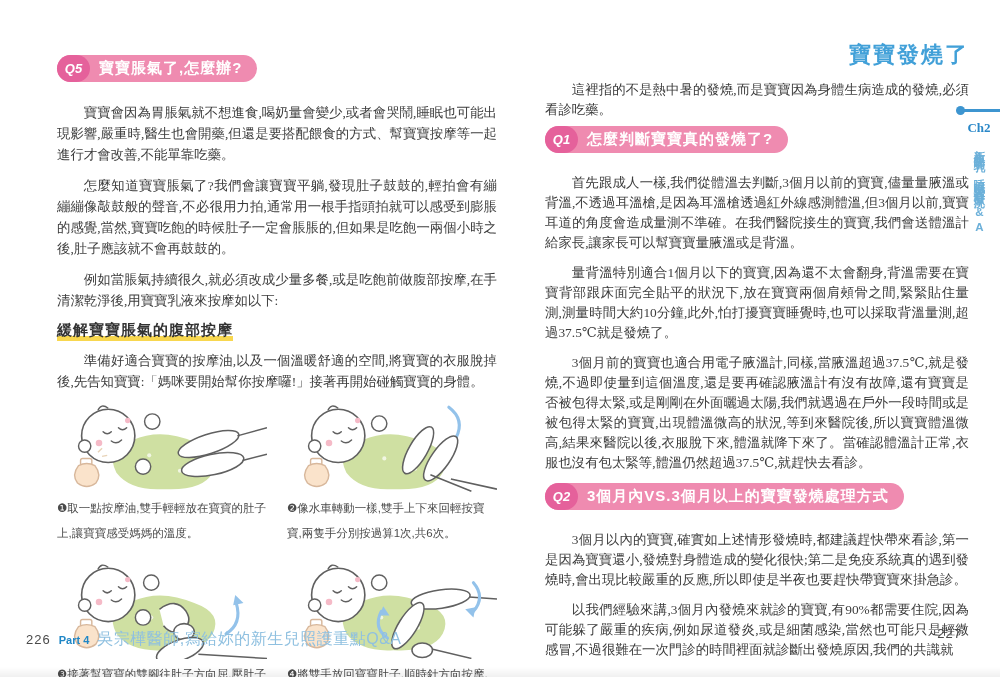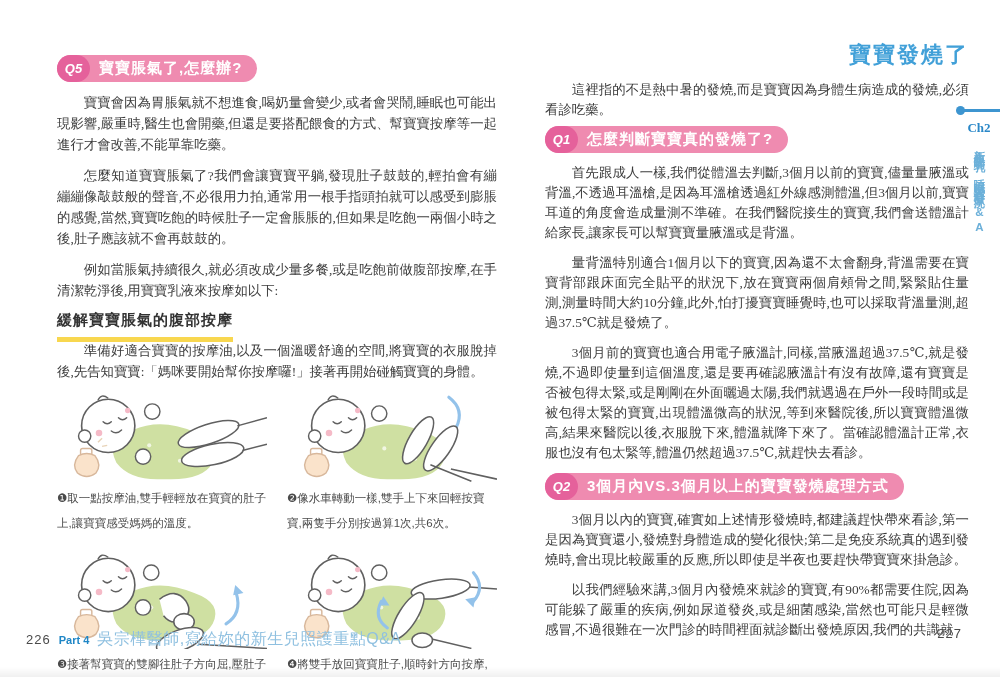--- a/index.html
+++ b/index.html
@@ -11,33 +11,33 @@
   
   .page-left{position:absolute;left:57px;top:55px;width:440px;}
   .page-right{position:absolute;left:545px;top:40px;width:424px;}
 
   p.body{margin:10px 0 7px 0;font-size:13.4px;line-height:21px;color:#3c3c3c;
     text-align:justify;text-indent:2em;}
   .page-right p.body{line-height:20px;margin-bottom:6px;}
 
   
   .q-badge{display:inline-flex;align-items:center;background:#ef8bb0;border-radius:15px;
-    height:27px;padding-right:15px;font-family:"Liberation Sans","DejaVu Sans",sans-serif;}
+    height:27px;padding-right:15px;margin-bottom:10px;font-family:"Liberation Sans","DejaVu Sans",sans-serif;}
   .q-num{display:flex;align-items:center;justify-content:center;width:33px;height:27px;
     background:#e5619b;border-radius:15px;color:#fff;font-weight:bold;font-size:13px;
     font-style:italic;margin-right:9px;}
   .q-title{color:#fff;font-weight:bold;font-size:15px;letter-spacing:1px;}
 
   
   .section-title{margin:0 0 10px 0;font-family:"Liberation Sans","DejaVu Sans",sans-serif;
     font-size:22px;font-weight:bold;color:#41a0d8;letter-spacing:2px;text-align:right;}
   .subheading{margin:10px 0 8px 0;font-size:15px;font-weight:bold;color:#333;
     font-family:"Liberation Sans","DejaVu Sans",sans-serif;letter-spacing:1px;}
   .subheading .hl{background:linear-gradient(#f8d74f,#f8d74f) left bottom/100% 5px no-repeat;
-    padding-bottom:14px;}
+    padding-bottom:3px;}
 
   
   .illus-grid{display:grid;grid-template-columns:1fr 1fr;column-gap:20px;row-gap:10px;margin-top:4px;}
   .illus-grid figure{margin:0;}
   .illus-grid svg{display:block;width:100%;height:auto;}
   figcaption{margin-top:3px;font-family:"Liberation Sans","DejaVu Sans",sans-serif;
     font-size:11.5px;line-height:25px;color:#4a4a4a;text-align:left;}
 
   
   .footer-left{position:absolute;left:26px;top:629px;display:flex;align-items:baseline;gap:8px;

